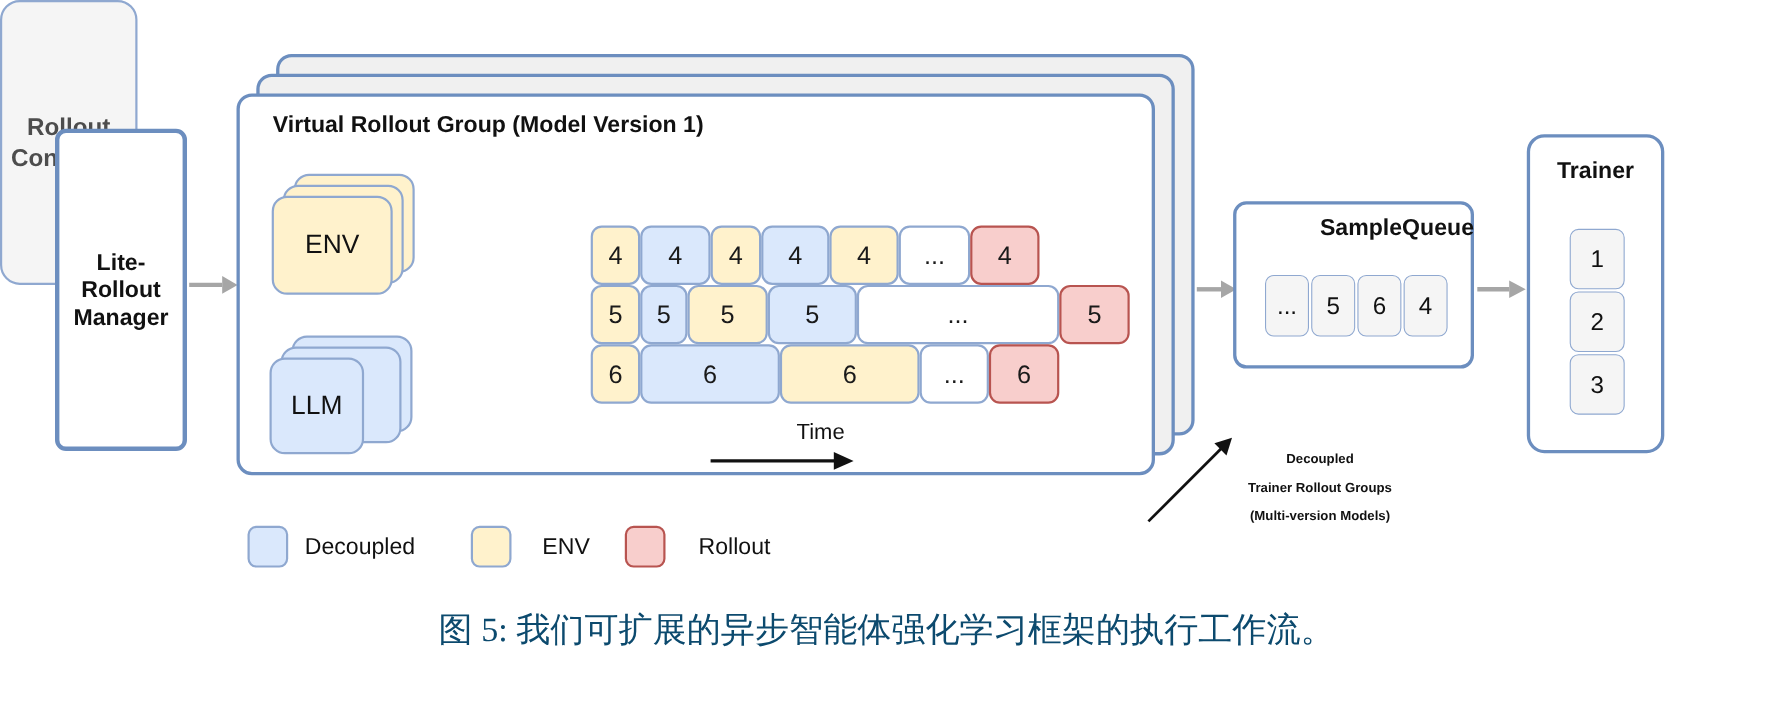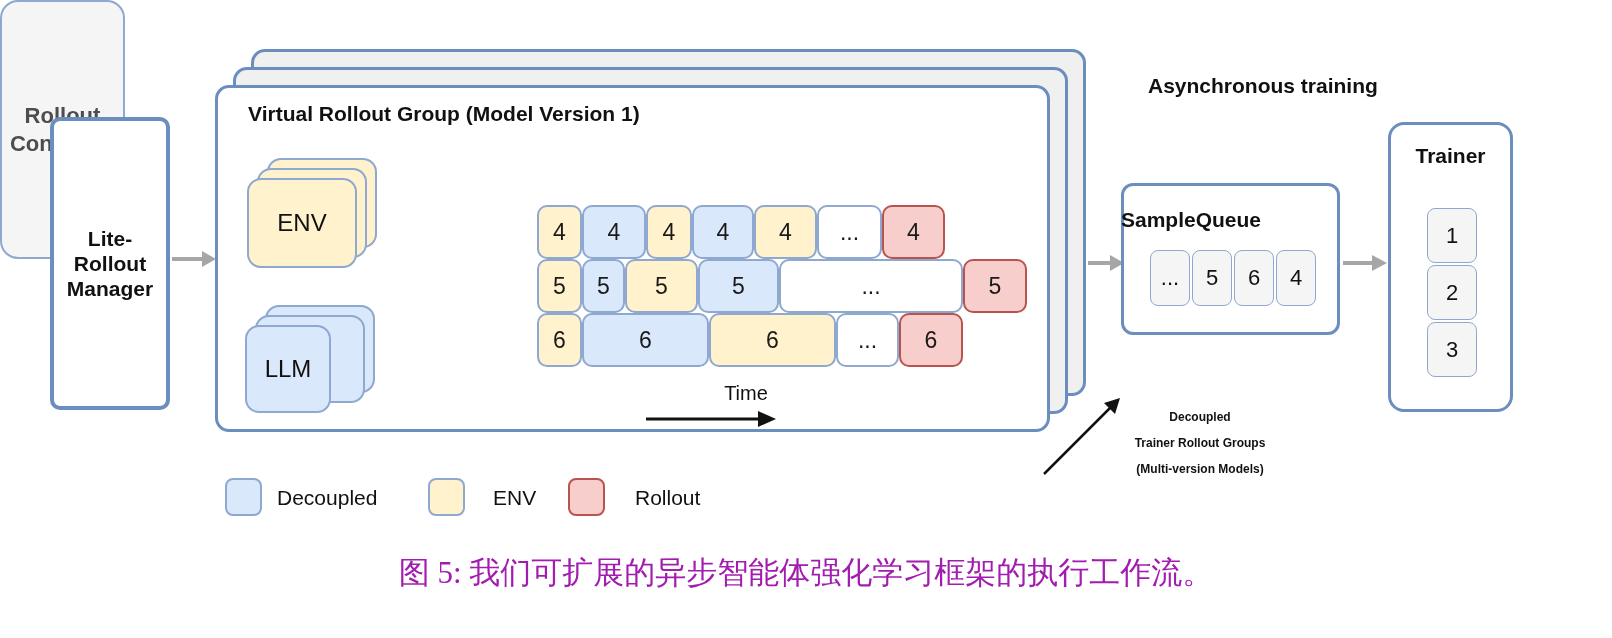--- a/index.html
+++ b/index.html
@@ -71,42 +71,42 @@
     border-radius: 8px; border: 2px solid #8FA8D0; }
   .legend-box.gen  { background: #DAE8FC; }
   .legend-box.env  { background: #FFF2CC; }
   .legend-box.done { background: #F8CECC; border-color: #B85450; }
   .legend-label { position: absolute; top: 486px; font-size: 21px; }
 
   
   #async-label { left: 1148px; top: 74px; font-weight: bold; font-size: 21px; }
 
   #sample-queue { left: 1121px; top: 183px; width: 219px; height: 152px; border-radius: 12px; }
-  #sq-title { left: 1121px; top: 208px; width: 219px; text-align: left;
+  #sq-title { left: 1121px; top: 196px; width: 219px; text-align: right;
     font-weight: bold; font-size: 21px; }
   #sq-cells { left: 1150px; top: 250px; position: absolute; display: flex; gap: 2px; }
   .sq-cell { width: 40px; height: 56px; background: #F5F5F5;
     border: 1.5px solid #8FA8D0; border-radius: 8px;
     display: flex; align-items: center; justify-content: center; font-size: 22px; }
 
   #trainer { left: 1388px; top: 122px; width: 125px; height: 290px; border-radius: 16px; }
   #trainer-title { left: 1388px; top: 144px; width: 125px; text-align: center;
     font-weight: bold; font-size: 21px; }
   #trainer-cells { left: 1427px; top: 208px; position: absolute;
     display: flex; flex-direction: column; gap: 2px; }
   .tr-cell { width: 50px; height: 55px; background: #F5F5F5;
     border: 1.5px solid #8FA8D0; border-radius: 8px;
     display: flex; align-items: center; justify-content: center; font-size: 22px; }
 
   #decoupled { left: 1060px; top: 404px; width: 280px; text-align: center;
     font-weight: bold; font-size: 12px; line-height: 26px; }
 
   
   #caption { left: 0; top: 552px; width: 100%; text-align: center;
-    font-family: "Liberation Serif", serif; font-size: 31px; color: #a21caf; }
+    font-family: "Liberation Serif", serif; font-size: 31px; color: #0c4a6e; }
 
   svg { position: absolute; overflow: visible; }
 </style>
 </head>
 <body>
 
 <div id="canvas">
 
   <div id="manager" class="bigbox">
     <span>Lite-</span>
@@ -179,21 +179,20 @@
   <div class="legend-box env" style="left:428px;"></div>
   <div class="legend-label" style="left:493px;">ENV</div>
   <div class="legend-box done" style="left:568px;"></div>
   <div class="legend-label" style="left:635px;">Rollout</div>
 
   <svg class="abs" style="left:1088px; top:249px;" width="38" height="28">
     <line x1="0" y1="14" x2="22" y2="14" stroke="#A6A6A6" stroke-width="4"></line>
     <polygon points="22,6 36,14 22,22" fill="#A6A6A6"></polygon>
   </svg>
 
-  <div id="async-label" class="abs">Asynchronous training</div>
 
   <div id="sample-queue" class="bigbox"></div>
   <div id="sq-title" class="abs">SampleQueue</div>
   <div id="sq-cells">
       <div class="sq-cell">...</div>
       <div class="sq-cell">5</div>
       <div class="sq-cell">6</div>
       <div class="sq-cell">4</div>
     </div>
 

